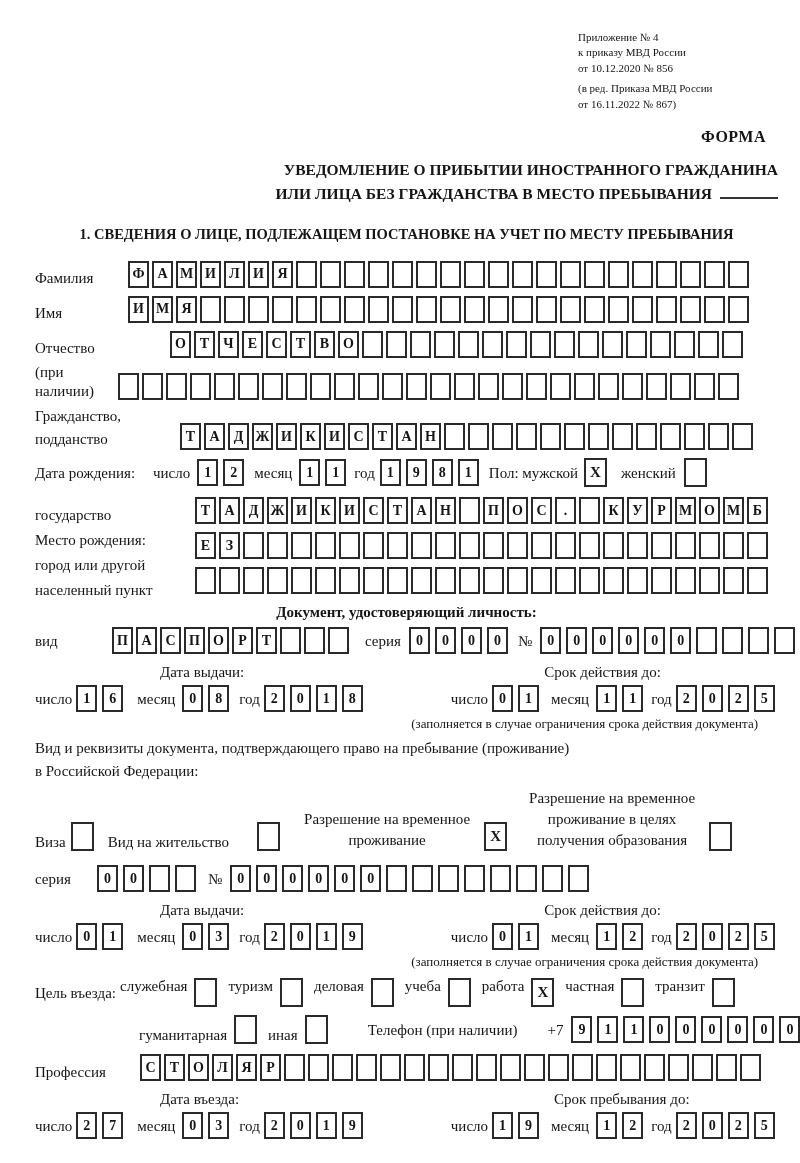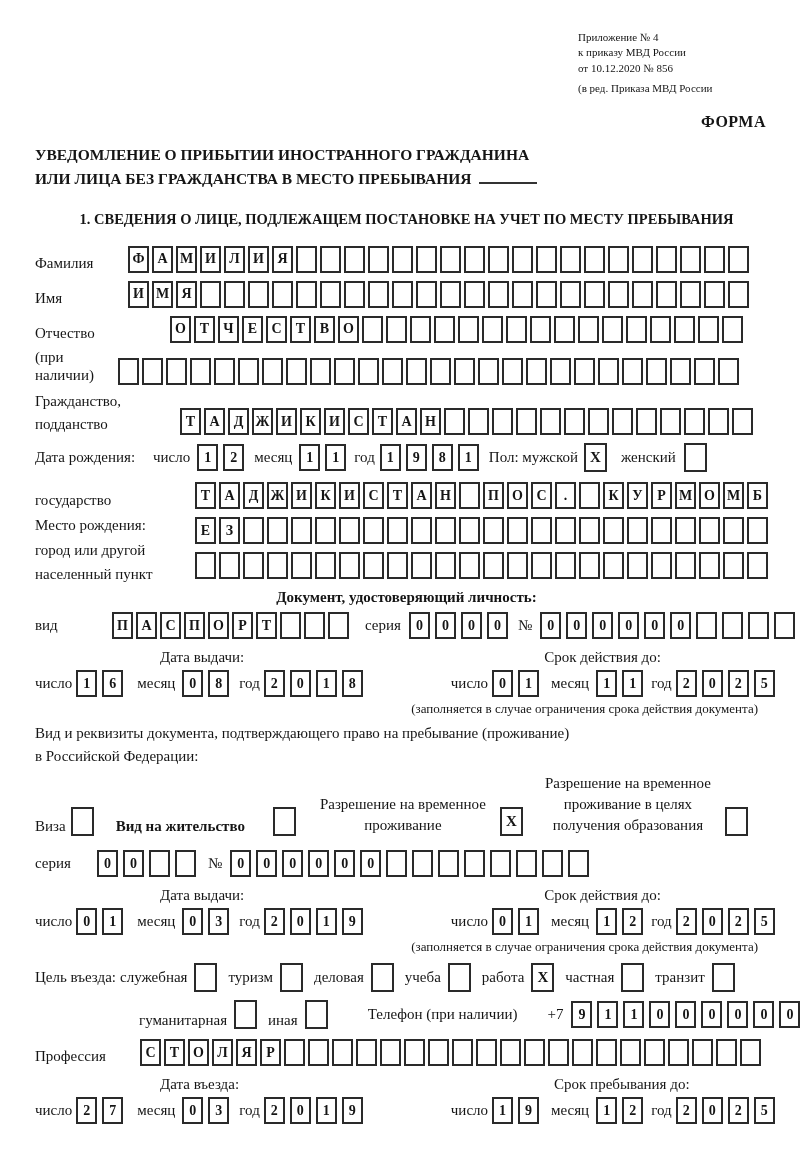--- a/index.html
+++ b/index.html
@@ -5,21 +5,21 @@
   html,body{margin:0;padding:0;background:#fff;}
   body{width:800px;height:1163px;overflow:hidden;color:#151515;
        font-family:"Liberation Serif", serif;font-size:15px;}
   .page{padding:30px 22px 10px 35px;}
 
   .appendix{margin-left:auto;width:200px;font-size:11px;line-height:1.4;}
   .appendix-gap{height:5px;}
   .forma{text-align:right;font-weight:bold;letter-spacing:.5px;
          padding-right:12px;margin-top:16px;font-size:16px;}
 
-  .title{text-align:left;font-weight:bold;font-size:15.5px;line-height:1.55;margin-top:12px;}
+  .title{text-align:right;font-weight:bold;font-size:15.5px;line-height:1.55;margin-top:12px;}
   .blank-line{display:inline-block;width:58px;border-bottom:2px solid #333;height:14px;margin-left:8px;}
   .sec-heading{font-weight:bold;font-size:14.5px;text-align:center;margin-top:20px;}
 
   .row{display:flex;align-items:flex-end;margin-top:8px;}
   .lbl{flex:none;line-height:1.25;}
   .lblcol{flex:none;line-height:1.5;}
   .cells{display:flex;gap:3px;flex:none;}
   .dcells{display:flex;gap:5px;flex:none;}
   .cell{width:17px;height:23px;border:2px solid #2a2a2a;flex:none;display:flex;
         align-items:center;justify-content:center;font-size:14px;font-weight:bold;}
@@ -40,20 +40,21 @@
 
   <div class="appendix">
     <div>
         <div>Приложение № 4</div>
         <div>к приказу МВД России</div>
         <div>от 10.12.2020 № 856</div>
       </div>
     <div class="appendix-gap"></div>
     <div>
         <div>(в ред. Приказа МВД России</div>
+        <div>от 16.11.2022 № 867)</div>
       </div>
   </div>
   <div class="forma">ФОРМА</div>
 
   <div class="title">
     <div>УВЕДОМЛЕНИЕ О ПРИБЫТИИ ИНОСТРАННОГО ГРАЖДАНИНА</div>
     <div>
       <span>ИЛИ ЛИЦА БЕЗ ГРАЖДАНСТВА В МЕСТО ПРЕБЫВАНИЯ</span><span class="blank-line"></span>
     </div>
   </div>
@@ -411,21 +412,21 @@
       </div>
   </div>
   <div class="note">(заполняется в случае ограничения срока действия документа)</div>
 
   <div style="margin-top:8px;">Вид и реквизиты документа, подтверждающего право на пребывание (проживание)</div>
   <div style="margin-top:6px;">в Российской Федерации:</div>
 
   <div class="row" style="margin-top:8px;">
     <span class="lbl">Виза</span>
     <span class="cb" style="margin-left:5px;"></span>
-    <span class="lbl" style="margin-left:22px;font-weight:bold;">Вид на жительство</span>
+    <span class="lbl" style="margin-left:14px;">Вид на жительство</span>
     <span class="cb" style="margin-left:28px;"></span>
     <div class="perm-label" style="margin-left:24px;">
         <div>Разрешение на временное</div>
         <div>проживание</div>
       </div>
     <span class="cb" style="margin-left:14px;">X</span>
     <div class="perm-label" style="margin-left:22px;">
         <div>Разрешение на временное</div>
         <div>проживание в целях</div>
         <div>получения образования</div>
@@ -497,21 +498,21 @@
         <div class="cell">2</div>
         <div class="cell">0</div>
         <div class="cell">2</div>
         <div class="cell">5</div>
       </div>
   </div>
   <div class="note">(заполняется в случае ограничения срока действия документа)</div>
 
   <div class="row" style="align-items:center;margin-top:8px;">
     <span class="lbl" style="">Цель въезда:</span>
-    <div class="opts" style="align-items:center;">
+    <div class="opts" style="">
         <span class="opt-label">служебная</span>
         <span class="cb"></span>
         <span class="opt-label">туризм</span>
         <span class="cb"></span>
         <span class="opt-label">деловая</span>
         <span class="cb"></span>
         <span class="opt-label">учеба</span>
         <span class="cb"></span>
         <span class="opt-label">работа</span>
         <span class="cb">X</span>

